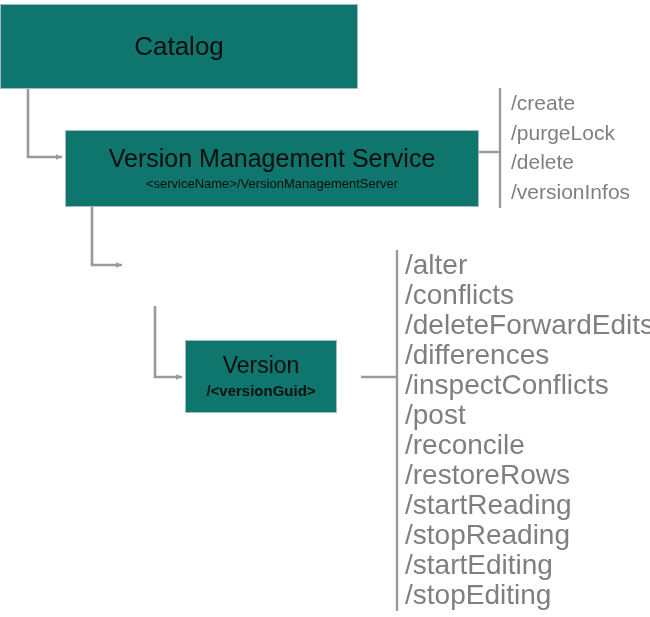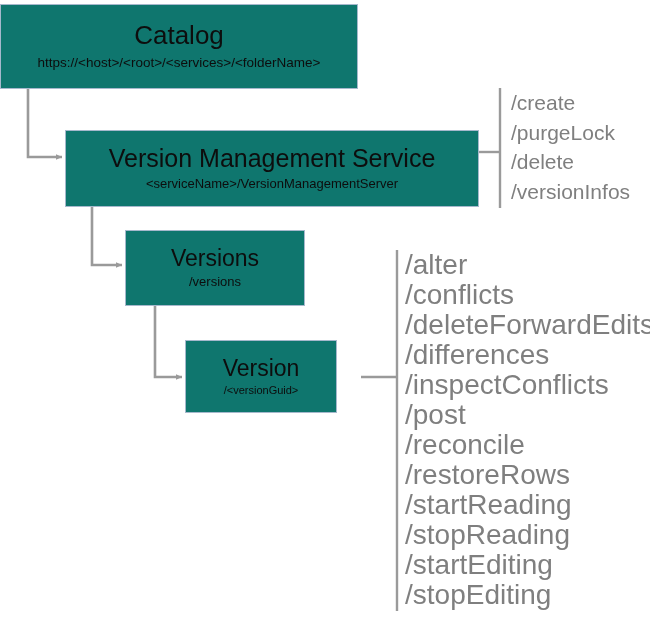--- a/index.html
+++ b/index.html
@@ -70,21 +70,21 @@
     width: 180px; height: 76px;
   }
   #node-versions .title { font-size: 23px; }
   #node-versions .subtitle { font-size: 13px; }
 
   #node-version {
     left: 185px; top: 340px;
     width: 152px; height: 73px;
   }
   #node-version .title { font-size: 23px; }
-  #node-version .subtitle { font-size: 11px; }
+  #node-version .subtitle { font-size: 15px; font-weight: bold; }
 
   
   #connectors {
     position: absolute;
     left: 0; top: 0;
     width: 650px; height: 617px;
     pointer-events: none;
   }
 
   
@@ -129,32 +129,27 @@
 
     <line x1="479" y1="152" x2="500" y2="152" stroke="#9a9a9a" stroke-width="2.4"></line>
     <line x1="500" y1="88" x2="500" y2="208" stroke="#9a9a9a" stroke-width="2.4"></line>
 
     <line x1="361" y1="377" x2="397" y2="377" stroke="#9a9a9a" stroke-width="2.4"></line>
     <line x1="397" y1="250" x2="397" y2="611" stroke="#9a9a9a" stroke-width="2.4"></line>
   </svg>
 
   <div class="node" id="node-catalog">
     <div class="title">Catalog</div>
-    <div class="subtitle">https://&lt;host&gt;/&lt;root&gt;/&lt;services&gt;/&lt;folderName&gt;</div>
   </div>
 
   <div class="node" id="node-vms">
     <div class="title">Version Management Service</div>
     <div class="subtitle">&lt;serviceName&gt;/VersionManagementServer</div>
   </div>
 
-  <div class="node" id="node-versions">
-    <div class="title">Versions</div>
-    <div class="subtitle">/versions</div>
-  </div>
 
   <div class="node" id="node-version">
     <div class="title">Version</div>
     <div class="subtitle">/&lt;versionGuid&gt;</div>
   </div>
 
   <div class="oplist" id="ops-vms">
       <div class="op">/create</div>
       <div class="op">/purgeLock</div>
       <div class="op">/delete</div>

